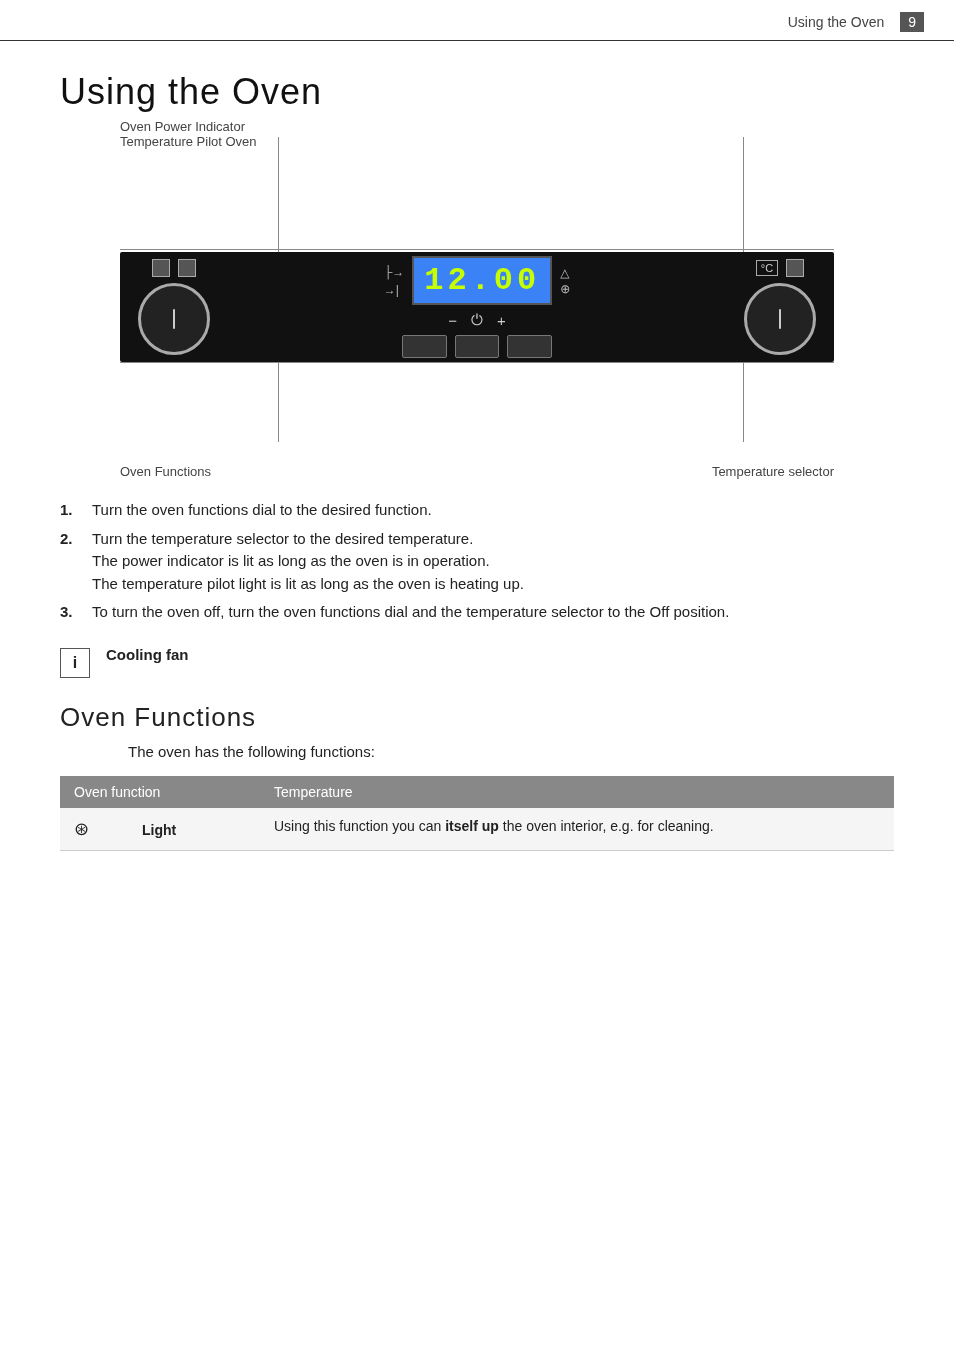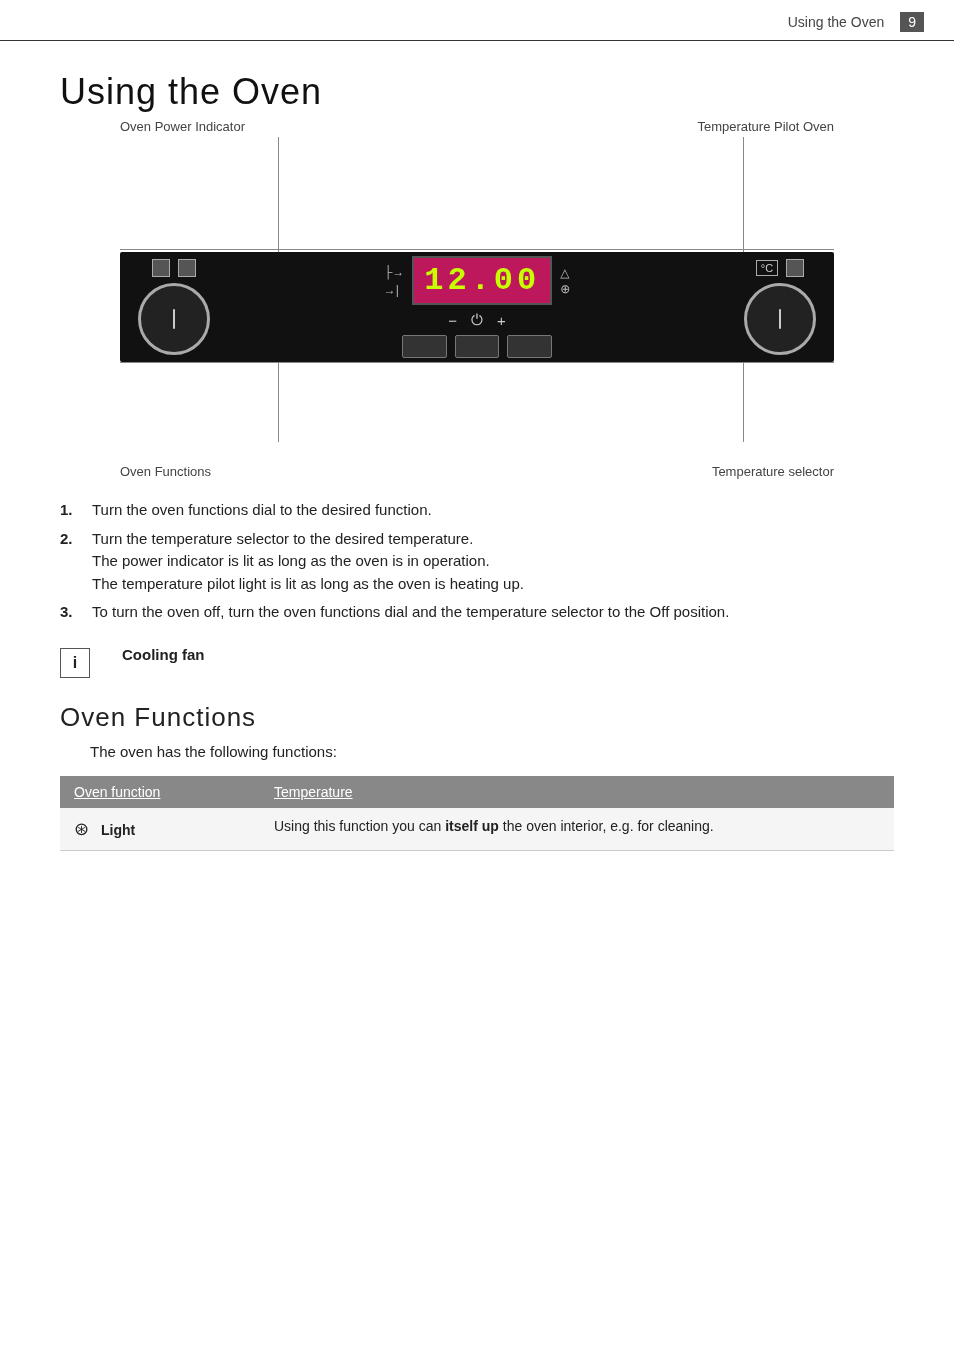--- a/index.html
+++ b/index.html
@@ -66,20 +66,21 @@
     
     .diagram-labels-top {
       display: flex;
       justify-content: space-between;
       padding: 0 60px;
       margin-bottom: 16px;
       position: absolute;
       top: 0;
       left: 0;
       right: 0;
+      flex-direction: column;
     }
     .diagram-label {
       font-size: 13px;
       color: #444;
     }
 
     
     .vline-left {
       position: absolute;
       left: 218px;
@@ -159,21 +160,21 @@
     }
 
     
     .center-display {
       display: flex;
       flex-direction: column;
       align-items: center;
       gap: 4px;
     }
     .display-screen {
-      background: #be185d;
+      background: #3b82f6;
       border: 2px solid #555;
       color: #c8ff00;
       font-size: 32px;
       font-weight: bold;
       font-family: 'Courier New', monospace;
       padding: 4px 10px;
       letter-spacing: 4px;
       min-width: 110px;
       text-align: center;
     }
@@ -299,77 +300,75 @@
       display: flex;
       align-items: center;
       justify-content: center;
       font-weight: bold;
       font-size: 16px;
       flex-shrink: 0;
       margin-top: 2px;
     }
     .info-content {
       flex: 1;
-      margin-left: 16px;
     }
     .info-title {
       font-weight: bold;
       margin-bottom: 4px;
     }
     .info-text {
       line-height: 1.5;
       font-size: 14px;
     }
 
     
     .section-title {
       font-size: 26px;
       font-weight: 300;
       letter-spacing: 1px;
       margin-bottom: 10px;
     }
     .section-intro {
-      margin-left: 30px;
+      margin-left: 68px;
       margin-bottom: 16px;
       font-size: 15px;
     }
 
     
     .functions-table {
       width: 100%;
       border-collapse: collapse;
       font-size: 14px;
     }
     .functions-table thead tr th {
       background: #888;
       color: #fff;
       padding: 8px 14px;
       text-align: left;
       font-weight: normal;
-      text-decoration: underline;
     }
     .functions-table thead tr th:first-child {
       width: 200px;
     }
     .functions-table tbody tr td {
       padding: 10px 14px;
       border-bottom: 1px solid #ccc;
       vertical-align: top;
     }
     .functions-table tbody tr:nth-child(odd) {
       background: #f5f5f5;
     }
     .functions-table tbody tr:nth-child(even) {
       background: #e8e8e8;
     }
     .func-icon {
       font-size: 18px;
       margin-right: 8px;
     }
-    .bold { font-weight: bold; }
+    .bold { font-weight: bold; margin-left: 41px; }
   </style>
 </head>
 <body>
 
 <div class="page-header">
   <span class="page-header-text">Using the Oven</span>
   <span class="page-number">9</span>
 </div>
 
 <div class="content">

